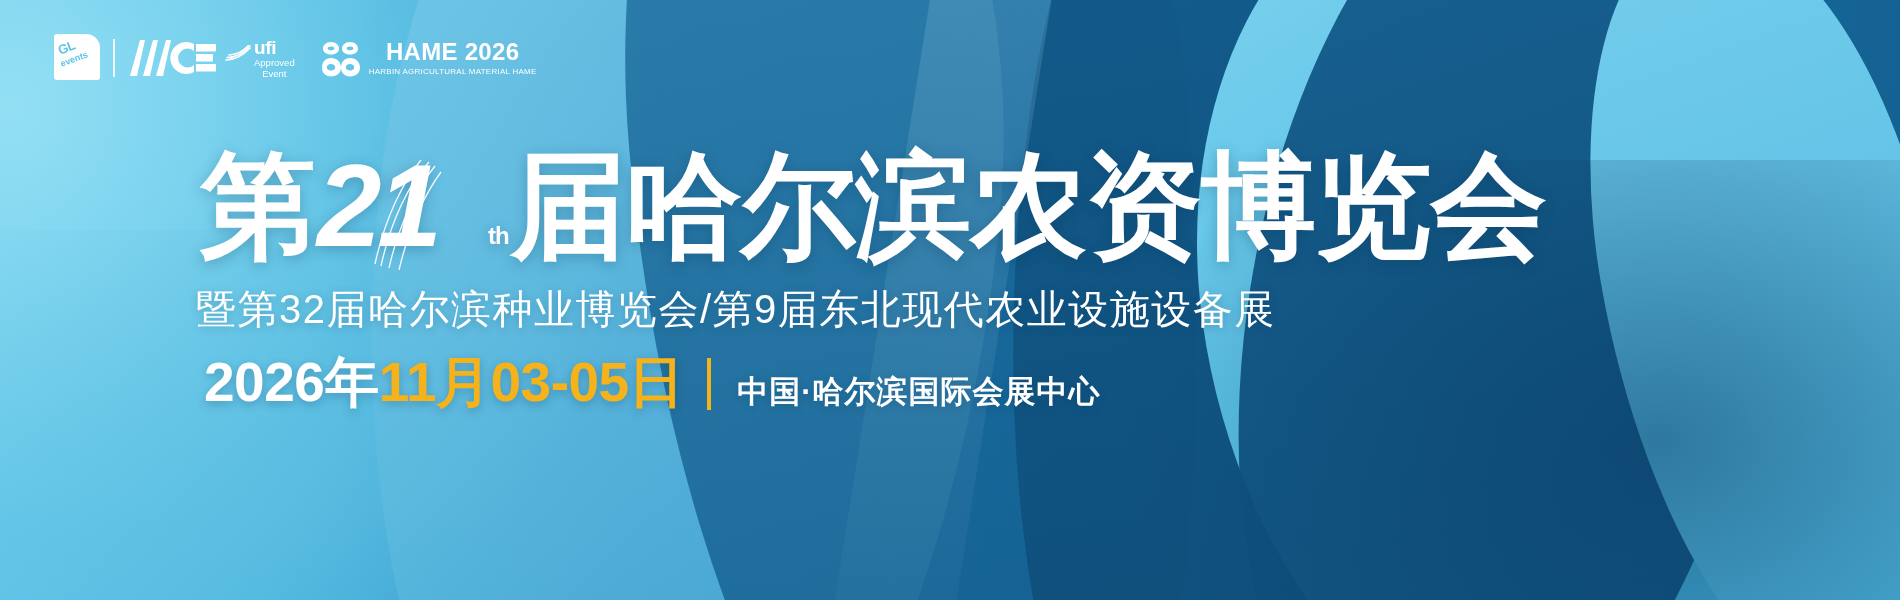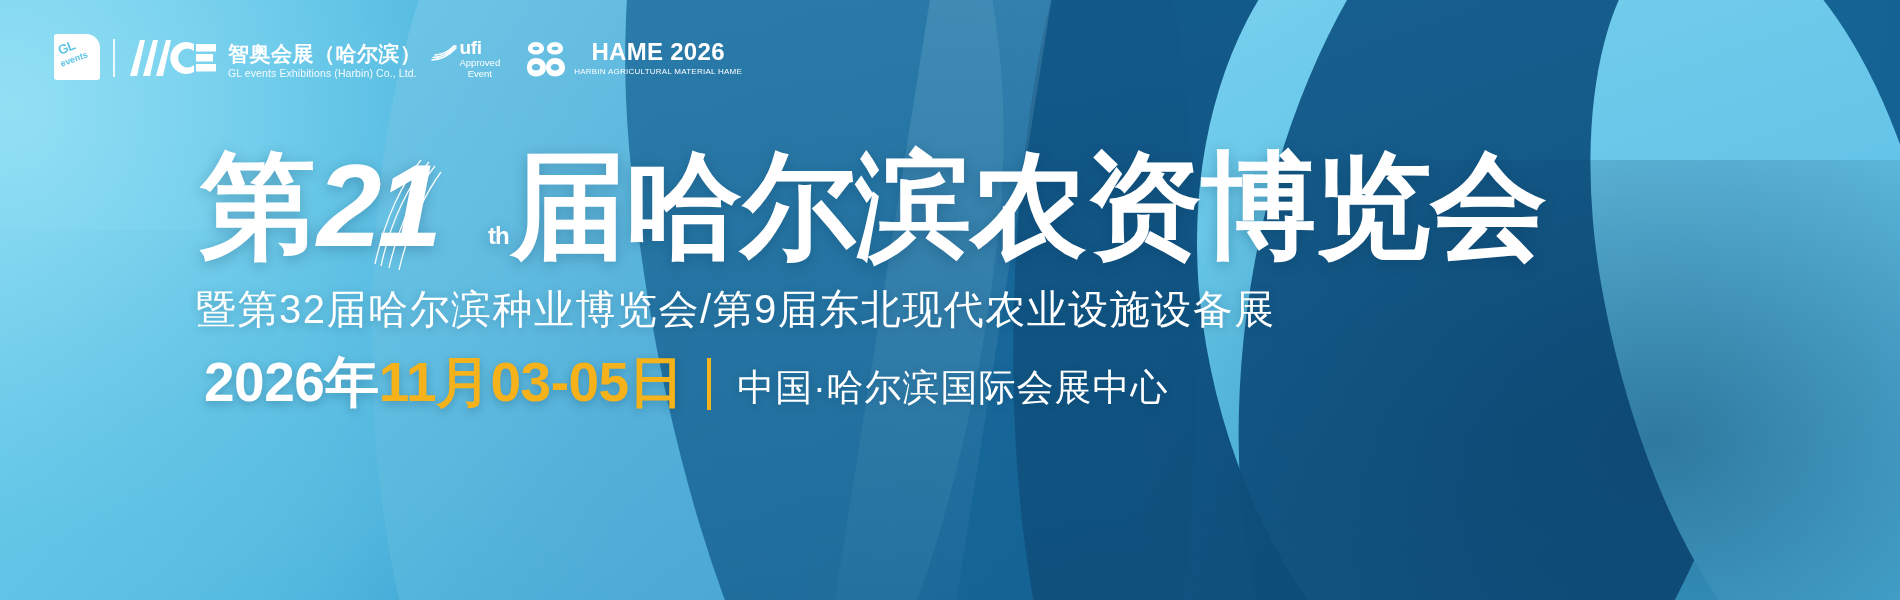--- a/index.html
+++ b/index.html
@@ -247,21 +247,21 @@
 
   .sep-bar {
     width:4px; height:52px;
     background:#f5b21a;
     margin:0 26px 0 24px;
     flex:0 0 auto;
   }
 
   .venue { display:flex; flex-direction:column; justify-content:center; }
   .venue .v-cn {
-    font-size:37px; font-weight:400; color:#fff;
+    font-size:31px; font-weight:700; color:#fff;
     letter-spacing:1px; line-height:1.15;
     text-shadow:0 2px 8px rgba(6,50,84,.25);
   }
   .venue .v-en {
     font-size:17px; color:#f5b21a;
     letter-spacing:1.6px; line-height:1.3; margin-top:4px;
   }
 </style>
 </head>
 <body>
@@ -297,24 +297,20 @@
           <polygon points="15,38 25,2 30,2 22,38"></polygon>
           <polygon points="28,38 38,2 43,2 35,38"></polygon>
           <path d="M66 6 A16 16 0 1 0 66 34 L66 27 A9.5 9.5 0 1 1 66 13 Z"></path>
           <rect x="68" y="6" width="20" height="7.5"></rect>
           <rect x="68" y="16" width="17" height="7.5"></rect>
           <rect x="68" y="26" width="20" height="7.5"></rect>
         </g>
       </svg>
     </div>
 
-    <div class="zhiao">
-      <span class="cn">智奥会展（哈尔滨）</span>
-      <span class="en">GL events Exhibitions (Harbin) Co., Ltd.</span>
-    </div>
 
     <div class="ufi">
       <svg class="swoosh" width="26" height="18" viewBox="0 0 26 18" aria-hidden="true">
         <g stroke="#ffffff" stroke-width="1.6" fill="none" stroke-linecap="round">
           <path d="M1 15 C8 15 18 11 25 3"></path>
           <path d="M2 12.5 C9 12.5 18 8.5 25 1"></path>
           <path d="M4 10 C10 10 18 6.5 24 0"></path>
         </g>
       </svg>
       <div class="ufi-txt">

